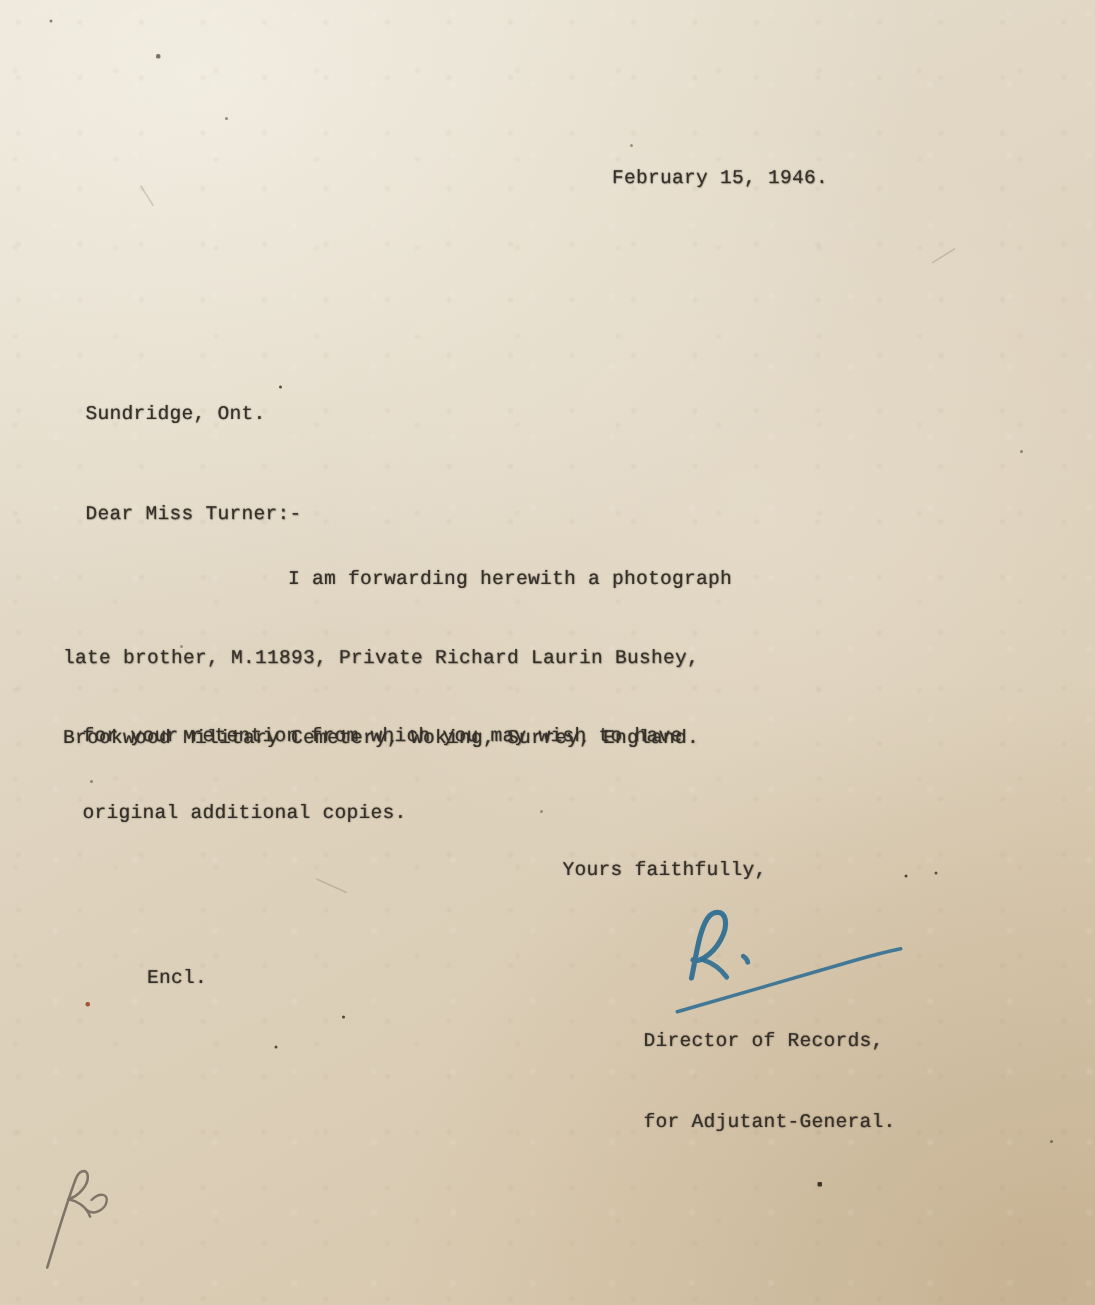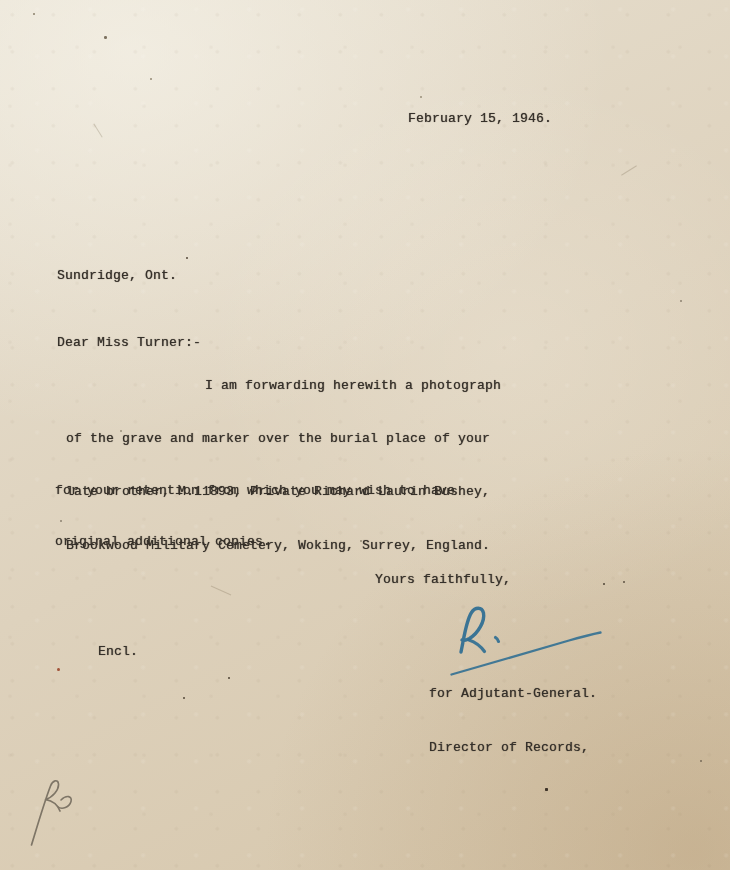--- a/index.html
+++ b/index.html
@@ -40,21 +40,21 @@
     font-size: 13px;
     line-height: 17.8px;
     font-weight: normal;
     letter-spacing: 0.2px;
     white-space: pre;
     text-shadow: 0 0 1px rgba(58,50,40,0.65), 0.4px 0.4px 0.6px rgba(58,50,40,0.35);
   }
   .date-line        { left: 408px; top: 110px; }
   .recipient-block  { left: 57px;  top: 231px; line-height: 18.2px; }
   .salutation-line  { left: 57px;  top: 300px; margin-top: 34px; }
-  .para-1           { left: 55px;  top: 341px; text-align: center; }
+  .para-1           { left: 42px;  top: 341px; }
   .para-2           { left: 55px;  top: 447px; line-height: 17.3px; }
   .closing-line     { left: 375px; top: 571px; text-align: center; }
   .signature-block  { left: 375px; top: 649px; line-height: 18.1px; }
   .signature-block .shifted { margin-left: 54px; }
   .enclosure-line   { left: 57px;  top: 643px; margin-left: 41px; }
   .indent-first { text-indent: 150px; }
   .indent-first2 { text-indent: 142px; }
   .ink-overlay {
     position: absolute;
     inset: 0;
@@ -82,35 +82,34 @@
   <div class="typed date-line">February 15, 1946.</div>
 
   <div class="typed recipient-block">
     <div>Sundridge, Ont.</div>
   </div>
 
   <div class="typed salutation-line">Dear Miss Turner:-</div>
 
   <div class="typed para-1">
     <div class="indent-first">I am forwarding herewith a photograph</div>
-    <div>of the grave and marker over the burial place of your</div>
     <div>late brother, M.11893, Private Richard Laurin Bushey,</div>
     <div>Brookwood Military Cemetery, Woking, Surrey, England.</div>
   </div>
 
   <div class="typed para-2">
     <div>for your retention from which you may wish to have</div>
     <div>original additional copies.</div>
   </div>
 
   <div class="typed closing-line">Yours faithfully,</div>
 
   <div class="typed signature-block">
+    <div class="shifted">Director of Records,</div>
     <div class="shifted">for Adjutant-General.</div>
-    <div class="shifted">Director of Records,</div>
   </div>
 
   <div class="typed enclosure-line">Encl.</div>
 
   <svg class="ink-overlay" viewBox="0 0 730 870" aria-label="R.">
     <g stroke="#2d6d92" fill="none" stroke-linecap="round" stroke-linejoin="round">
       <path d="M 461 652 C 464 638, 466 621, 471.5 612.5 C 475 607, 482 606.5, 483.5 613
                C 485 621, 478.5 633, 469.5 638.5 C 466 640.5, 463.5 640.8, 462 640" stroke-width="3.4" opacity="0.92"></path>
       <path d="M 469 640 C 475 642, 480.5 646, 484.5 651.5" stroke-width="3.2" opacity="0.9"></path>
       <path d="M 495.5 637.5 q 2.5 1.5 3 4" stroke-width="3.2" opacity="0.9"></path>

